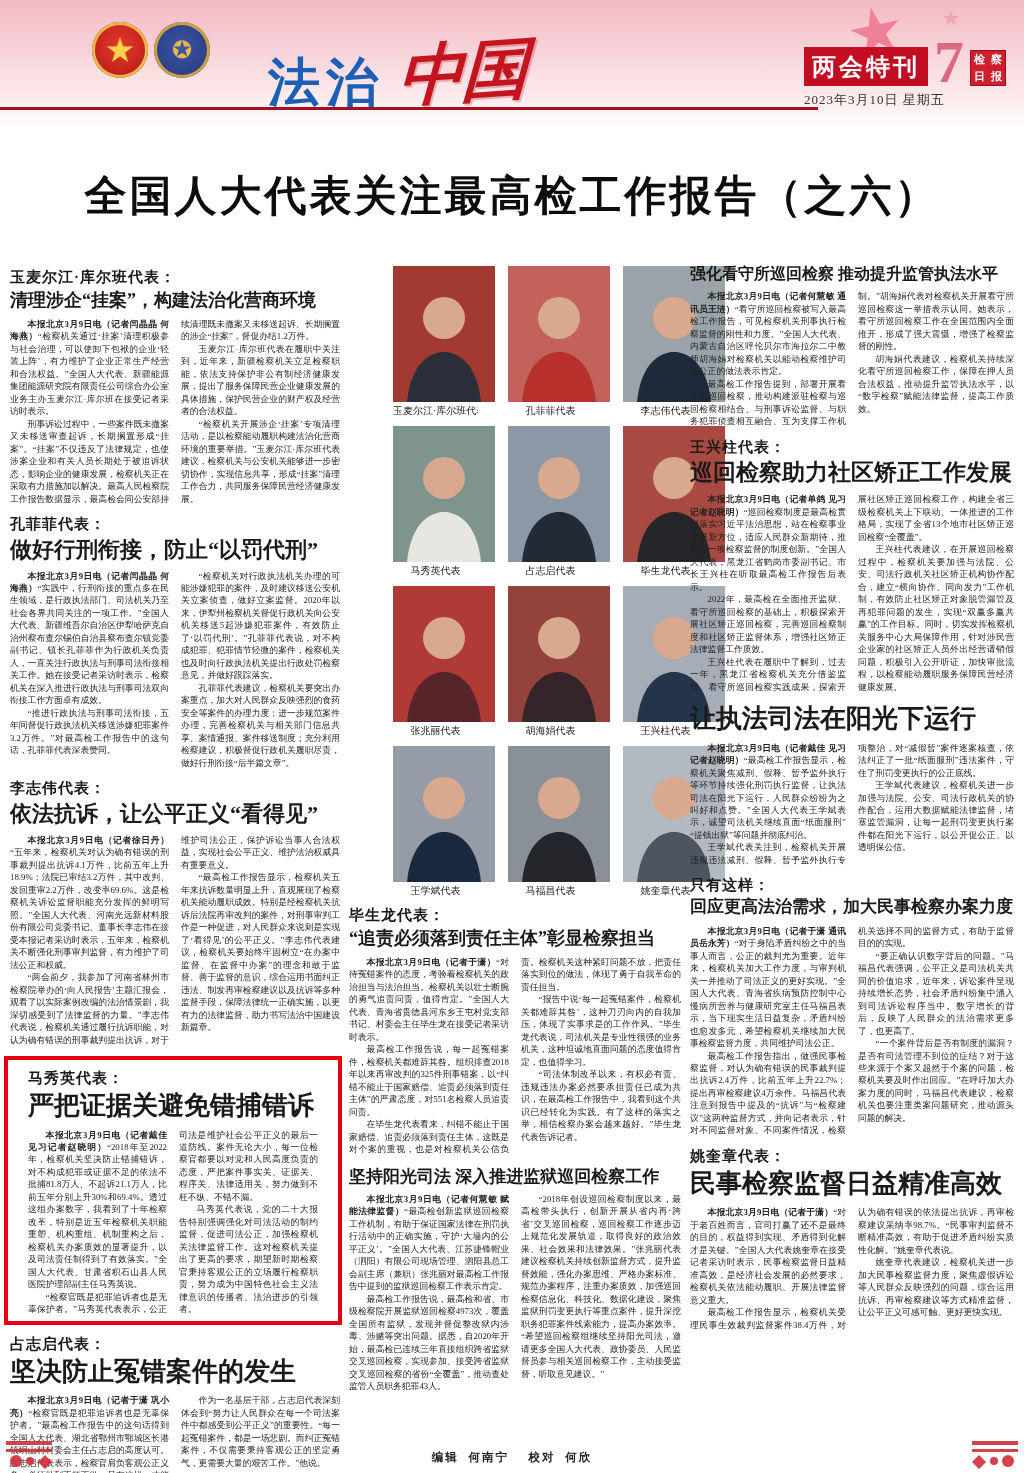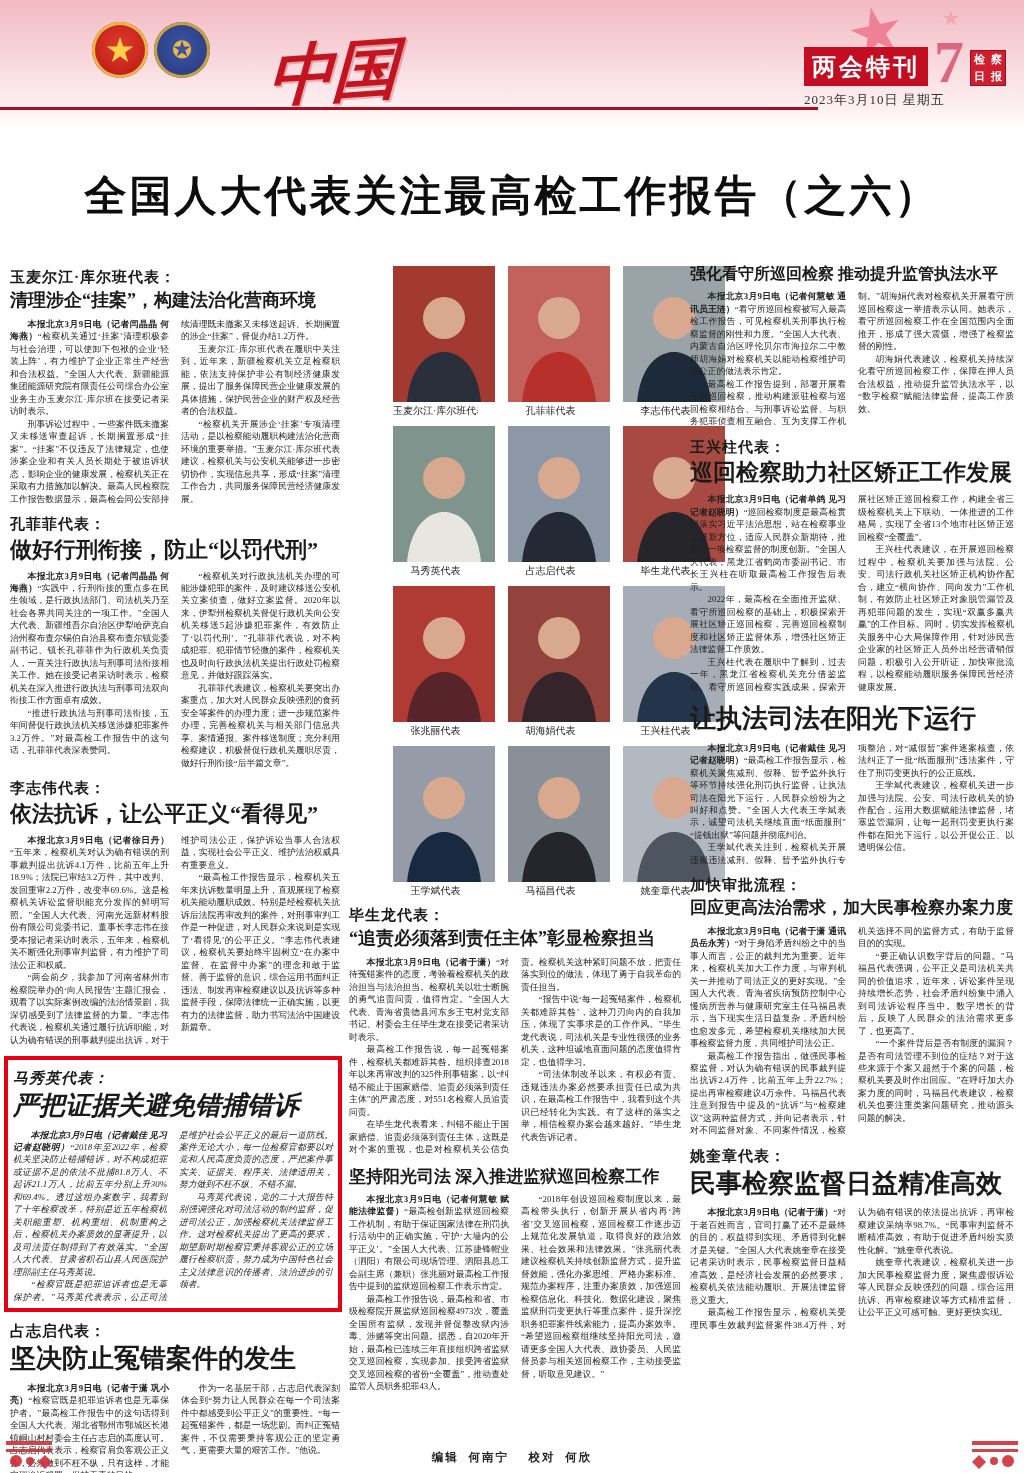--- a/index.html
+++ b/index.html
@@ -36,21 +36,21 @@
   .headline{text-align:center;font-size:42px;font-weight:bold;letter-spacing:3px;
             padding:10px 0 12px;color:#0d0d0d;}
   
   .content{display:grid;grid-template-columns:330px 332px 324px;column-gap:9px;padding:0 10px;}
   article{margin-bottom:10px;}
   .kicker{font-size:15px;font-weight:bold;letter-spacing:1px;margin:4px 0 2px;}
   .title{font-weight:bold;line-height:1.25;margin:0 0 6px;white-space:nowrap;overflow:hidden;letter-spacing:0;}
   .body{column-count:2;column-gap:12px;font-size:8.8px;line-height:1.42;text-align:justify;color:#222;}
   .body p{margin:0;text-indent:2em;}
   .byline{font-weight:bold;}
-  .hl{border:4px solid #e60012;padding:5px 5px;margin-left:-6px;margin-right:-2px;font-style:italic;}
+  .hl{border:4px solid #e60012;padding:5px 20px;margin-left:-6px;margin-right:-2px;}
   
   .photo-grid{display:grid;grid-template-columns:repeat(3,102px);column-gap:13px;row-gap:8px;
               justify-content:center;margin:2px 0 8px;}
   .photo-cell{width:85px;padding-left:44px;}
   .photo-cell svg{display:block;width:102px;height:136px;}
   .caption{font-size:10px;text-align:center;margin-top:2px;letter-spacing:0;white-space:nowrap;overflow:hidden;}
   
   .footer{position:absolute;left:0;right:0;bottom:8px;text-align:center;font-size:11.5px;
           letter-spacing:2px;color:#222;font-weight:bold;}
   .corner{position:absolute;bottom:4px;width:46px;height:46px;opacity:.9;}
@@ -62,20 +62,21 @@
 <div class="page">
 
   <header class="masthead">
     <span class="star big">★</span>
     <span class="star small">★</span>
     <div class="emblems">
       <div class="emblem nat">★</div>
       <div class="emblem cppcc">✪</div>
     </div>
     <div class="brand">
+      <span class="fz">法治</span>
       <span class="zg">中国</span>
     </div>
     <div class="mast-rule"></div>
     <div class="mast-right">
       <div class="edition-row">
         <span class="edition-box">两会特刊</span>
         <span class="page-no">7</span>
         <span class="seal">
           <span>检</span>
             <span>察</span>
@@ -292,22 +293,22 @@
         </article>
         <article>
           <h2 class="title" style="font-size: 26px;">让执法司法在阳光下运行</h2>
           <div class="body">
             <p><span class="byline">本报北京3月9日电（记者戴佳 见习记者赵晓明）</span>“最高检工作报告显示，检察机关聚焦减刑、假释、暂予监外执行等环节持续强化刑罚执行监督，让执法司法在阳光下运行，人民群众纷纷为之叫好和点赞。”全国人大代表王学斌表示，诚望司法机关继续直面“纸面服刑”“提钱出狱”等问题并彻底纠治。</p>
             <p>王学斌代表关注到，检察机关开展违规违法减刑、假释、暂予监外执行专项整治，对“减假暂”案件逐案核查，依法纠正了一批“纸面服刑”违法案件，守住了刑罚变更执行的公正底线。</p>
             <p>王学斌代表建议，检察机关进一步加强与法院、公安、司法行政机关的协作配合，运用大数据赋能法律监督，堵塞监管漏洞，让每一起刑罚变更执行案件都在阳光下运行，以公开促公正、以透明保公信。</p>
           </div>
         </article>
         <article>
-          <div class="kicker">加快审批流程：</div>
-          <h2 class="title" style="font-size: 17px;">回应更高法治需求，加大民事检察办案力度</h2>
+          <div class="kicker">只有这样：</div>
+          <h2 class="title" style="font-size: 17px; font-family: Liberation Mono, monospace;">回应更高法治需求，加大民事检察办案力度</h2>
           <div class="body">
             <p><span class="byline">本报北京3月9日电（记者于潇 通讯员岳永芳）</span>“对于身陷矛盾纠纷之中的当事人而言，公正的裁判尤为重要。近年来，检察机关加大工作力度，与审判机关一并推动了司法正义的更好实现。”全国人大代表、青海省疾病预防控制中心慢病所营养与健康研究室主任马福昌表示，当下现实生活日益复杂，矛盾纠纷也愈发多元，希望检察机关继续加大民事检察监督力度，共同维护司法公正。</p>
             <p>最高检工作报告指出，做强民事检察监督，对认为确有错误的民事裁判提出抗诉2.4万件，比前五年上升22.7%；提出再审检察建议4万余件。马福昌代表注意到报告中提及的“抗诉”与“检察建议”这两种监督方式，并向记者表示，针对不同监督对象、不同案件情况，检察机关选择不同的监督方式，有助于监督目的的实现。</p>
             <p>“要正确认识数字背后的问题。”马福昌代表强调，公平正义是司法机关共同的价值追求，近年来，诉讼案件呈现持续增长态势，社会矛盾纠纷集中涌入到司法诉讼程序当中。数字增长的背后，反映了人民群众的法治需求更多了，也更高了。</p>
             <p>“一个案件背后是否有制度的漏洞？是否有司法管理不到位的症结？对于这些来源于个案又超然于个案的问题，检察机关要及时作出回应。”在呼吁加大办案力度的同时，马福昌代表建议，检察机关也要注重类案问题研究，推动源头问题的解决。</p>
           </div>
         </article>
         <article>
           <div class="kicker">姚奎章代表：</div>
           <h2 class="title" style="font-size: 26px;">民事检察监督日益精准高效</h2>

